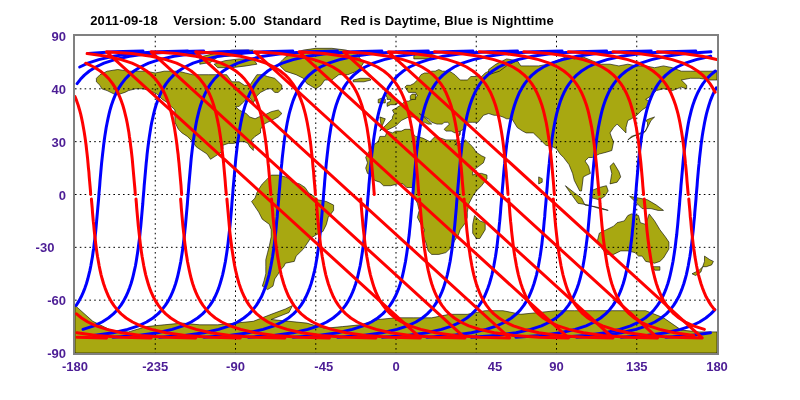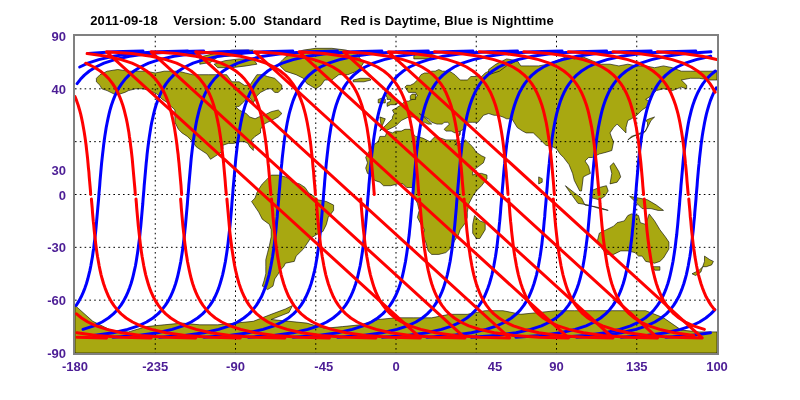--- a/index.html
+++ b/index.html
@@ -146,27 +146,27 @@
       <polyline points="12.1,17.6 31.7,20.3 46.2,23.6 57.0,27.2 65.3,31.0 71.6,35.0 76.6,39.1 80.6,43.3 83.9,47.6 86.7,51.9 89.0,56.2 91.0,60.6 92.7,64.9 94.2,69.3 95.5,73.7 96.6,78.2 97.6,82.6 98.5,87.0 99.4,91.5 100.1,95.9 100.8,100.4 101.4,104.8 102.0,109.3 102.5,113.8 103.1,118.2 103.5,122.7 104.0,127.2 104.4,131.6 104.8,136.1 105.2,140.6 105.6,145.1 106.0,149.5 106.3,154.0 106.7,158.5" fill="none" stroke="#ff0000" stroke-width="3" stroke-linecap="round" stroke-linejoin="round"></polyline>
       <polyline points="196.5,163.0 196.9,167.5 197.3,171.9 197.7,176.4 198.0,180.9 198.5,185.4 198.9,189.8 199.3,194.3 199.8,198.8 200.3,203.2 200.8,207.7 201.4,212.2 202.1,216.6 202.7,221.1 203.5,225.5 204.3,230.0 205.2,234.4 206.2,238.8 207.4,243.3 208.7,247.7 210.2,252.1 211.9,256.4 213.8,260.8 216.2,265.1 218.9,269.4 222.2,273.7 226.2,277.9 231.3,282.0 237.6,286.0 245.8,289.8 256.6,293.4 271.2,296.7 290.7,299.4 316.0,301.2 345.4,301.9 31.5,15.8 56.7,17.6 76.2,20.3 90.8,23.6 101.6,27.2 109.8,31.0 116.2,35.0 121.2,39.1 125.2,43.3 128.5,47.6 131.3,51.9 133.6,56.2 135.6,60.6 137.3,64.9 138.7,69.3 140.0,73.7 141.2,78.2 142.2,82.6 143.1,87.0 144.0,91.5 144.7,95.9 145.4,100.4 146.0,104.8 146.6,109.3 147.1,113.8 147.6,118.2 148.1,122.7 148.6,127.2 149.0,131.6 149.4,136.1 149.8,140.6 150.2,145.1 150.5,149.5 150.9,154.0 151.3,158.5" fill="none" stroke="#ff0000" stroke-width="3" stroke-linecap="round" stroke-linejoin="round"></polyline>
       <polyline points="241.1,163.0 241.5,167.5 241.9,171.9 242.2,176.4 242.6,180.9 243.0,185.4 243.5,189.8 243.9,194.3 244.4,198.8 244.9,203.2 245.4,207.7 246.0,212.2 246.6,216.6 247.3,221.1 248.1,225.5 248.9,230.0 249.8,234.4 250.8,238.8 252.0,243.3 253.3,247.7 254.8,252.1 256.5,256.4 258.4,260.8 260.7,265.1 263.5,269.4 266.8,273.7 270.8,277.9 275.8,282.0 282.2,286.0 290.4,289.8 301.2,293.4 315.8,296.7 335.3,299.4 360.5,301.2 390.0,301.9 76.1,15.8 101.3,17.6 120.8,20.3 135.4,23.6 146.2,27.2 154.4,31.0 160.8,35.0 165.8,39.1 169.8,43.3 173.1,47.6 175.9,51.9 178.2,56.2 180.1,60.6 181.8,64.9 183.3,69.3 184.6,73.7 185.8,78.2 186.8,82.6 187.7,87.0 188.5,91.5 189.3,95.9 190.0,100.4 190.6,104.8 191.2,109.3 191.7,113.8 192.2,118.2 192.7,122.7 193.1,127.2 193.6,131.6 194.0,136.1 194.4,140.6 194.7,145.1 195.1,149.5 195.5,154.0 195.9,158.5" fill="none" stroke="#ff0000" stroke-width="3" stroke-linecap="round" stroke-linejoin="round"></polyline>
       <polyline points="285.7,163.0 286.1,167.5 286.4,171.9 286.8,176.4 287.2,180.9 287.6,185.4 288.0,189.8 288.5,194.3 289.0,198.8 289.5,203.2 290.0,207.7 290.6,212.2 291.2,216.6 291.9,221.1 292.7,225.5 293.5,230.0 294.4,234.4 295.4,238.8 296.6,243.3 297.9,247.7 299.3,252.1 301.0,256.4 303.0,260.8 305.3,265.1 308.1,269.4 311.4,273.7 315.4,277.9 320.4,282.0 326.8,286.0 335.0,289.8 345.8,293.4 360.4,296.7 379.9,299.4 405.1,301.2 434.6,301.9 120.7,15.8 145.9,17.6 165.4,20.3 180.0,23.6 190.8,27.2 199.0,31.0 205.3,35.0 210.4,39.1 214.4,43.3 217.7,47.6 220.4,51.9 222.8,56.2 224.7,60.6 226.4,64.9 227.9,69.3 229.2,73.7 230.4,78.2 231.4,82.6 232.3,87.0 233.1,91.5 233.9,95.9 234.6,100.4 235.2,104.8 235.8,109.3 236.3,113.8 236.8,118.2 237.3,122.7 237.7,127.2 238.1,131.6 238.6,136.1 238.9,140.6 239.3,145.1 239.7,149.5 240.1,154.0 240.4,158.5" fill="none" stroke="#ff0000" stroke-width="3" stroke-linecap="round" stroke-linejoin="round"></polyline>
     </svg>
 </div>
 
 <div id="axis-labels">
     <div class="axis-label ytick-label" style="left: 24px; width: 42px; top: 36px;">90</div>
     <div class="axis-label ytick-label" style="left: 24px; width: 42px; top: 88.8333px;">40</div>
-    <div class="axis-label ytick-label" style="left: 24px; width: 42px; top: 141.667px; margin-top: 28px;">30</div>
+    <div class="axis-label ytick-label" style="left: 24px; width: 42px; top: 141.667px;">30</div>
     <div class="axis-label ytick-label" style="left: 24px; width: 42px; top: 194.5px;">0</div>
-    <div class="axis-label ytick-label" style="left: 24px; width: 42px; top: 247.333px;">-30</div>
+    <div class="axis-label ytick-label" style="left: 24px; width: 42px; top: 247.333px; text-align: center;">-30</div>
     <div class="axis-label ytick-label" style="left: 24px; width: 42px; top: 300.167px;">-60</div>
     <div class="axis-label ytick-label" style="left: 24px; width: 42px; top: 353px;">-90</div>
     <div class="axis-label xtick-label" style="left: 75px; top: 359px;">-180</div>
     <div class="axis-label xtick-label" style="left: 155.25px; top: 359px;">-235</div>
     <div class="axis-label xtick-label" style="left: 235.5px; top: 359px;">-90</div>
     <div class="axis-label xtick-label" style="left: 315.75px; top: 359px; margin-left: 8px;">-45</div>
     <div class="axis-label xtick-label" style="left: 396px; top: 359px;">0</div>
     <div class="axis-label xtick-label" style="left: 495px; top: 359px;">45</div>
     <div class="axis-label xtick-label" style="left: 556.5px; top: 359px;">90</div>
     <div class="axis-label xtick-label" style="left: 636.75px; top: 359px;">135</div>
-    <div class="axis-label xtick-label" style="left: 717px; top: 359px;">100</div>
+    <div class="axis-label xtick-label" style="left: 717px; top: 359px;">180</div>
   </div>
 
 </body></html>

